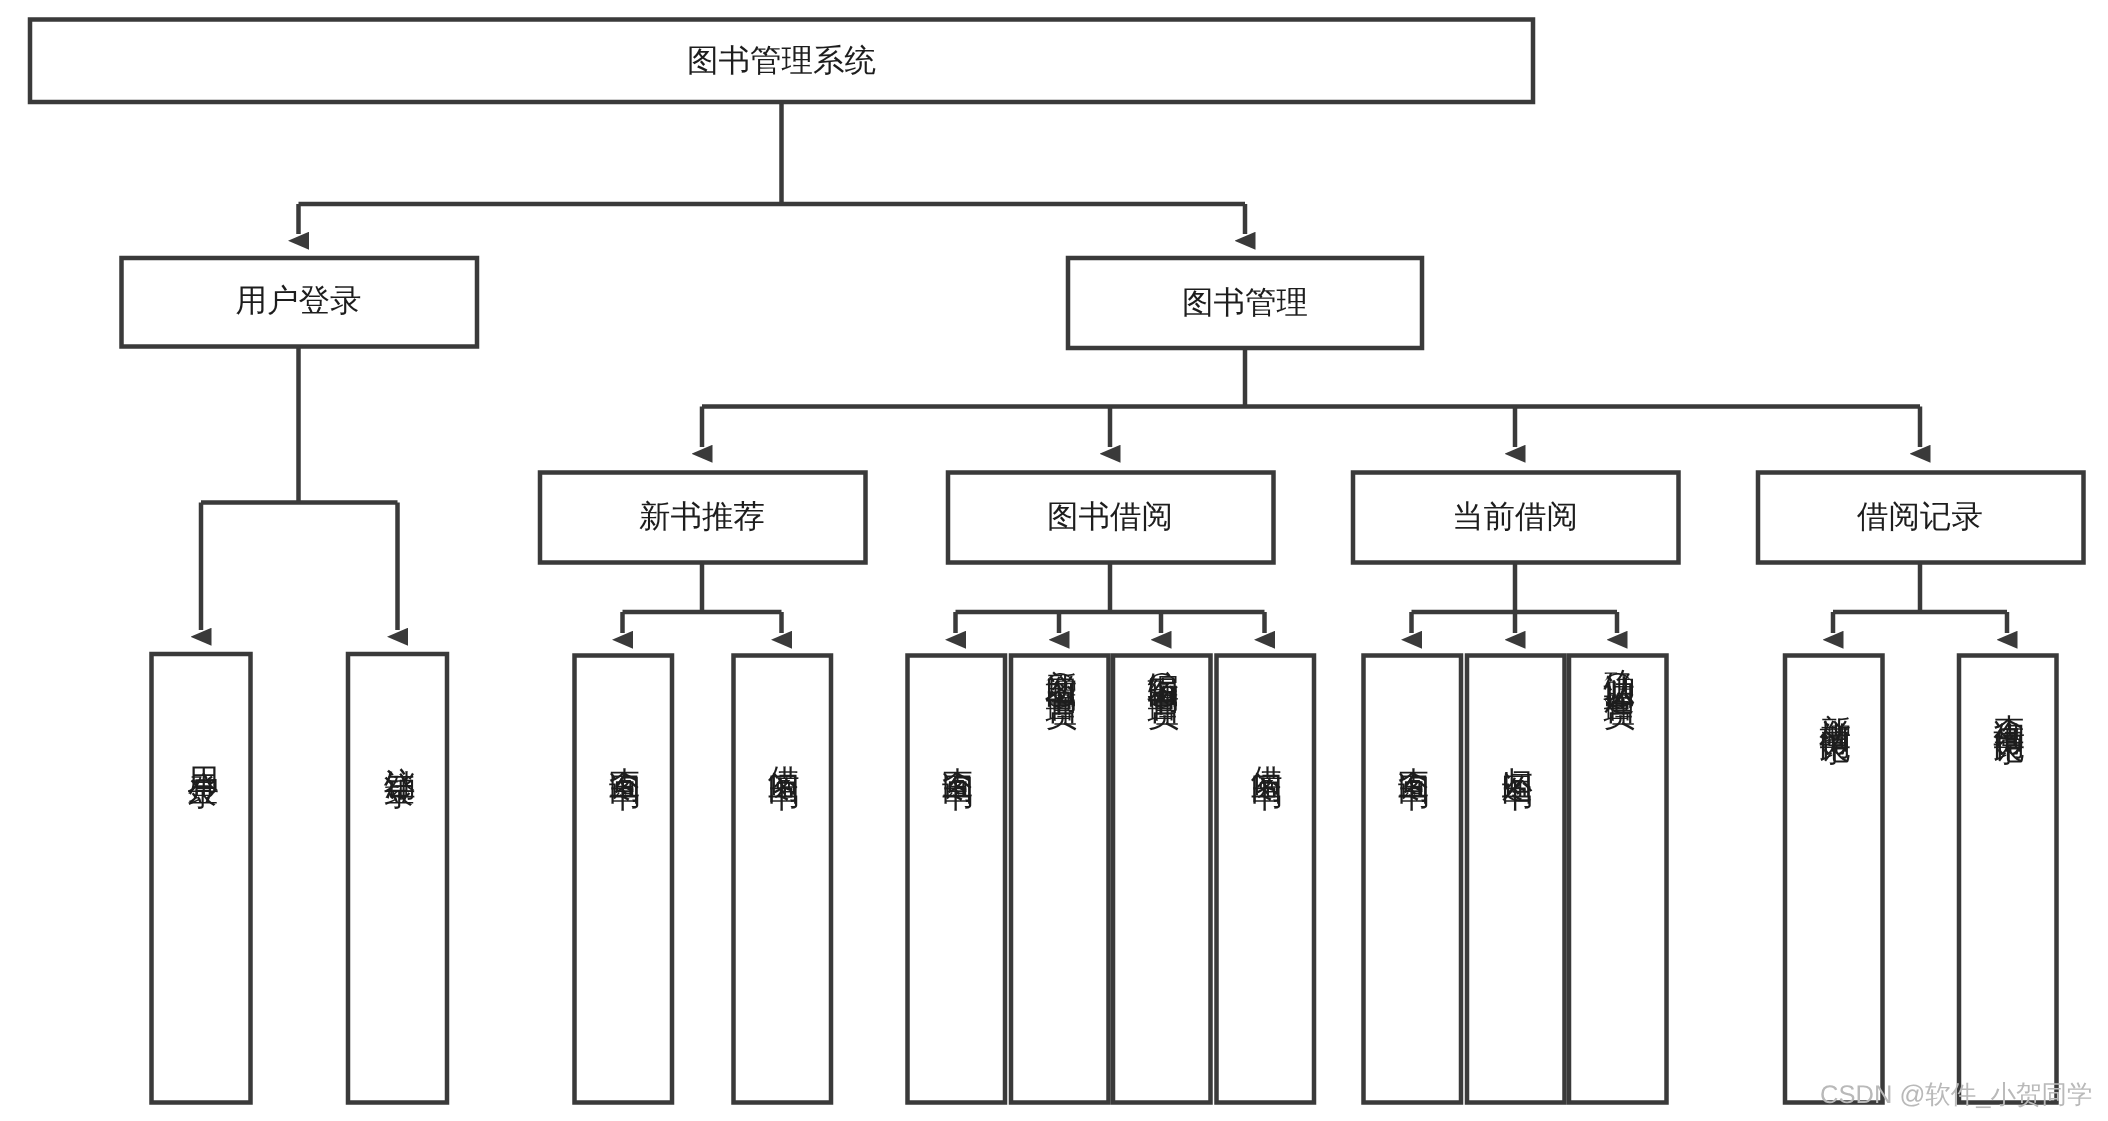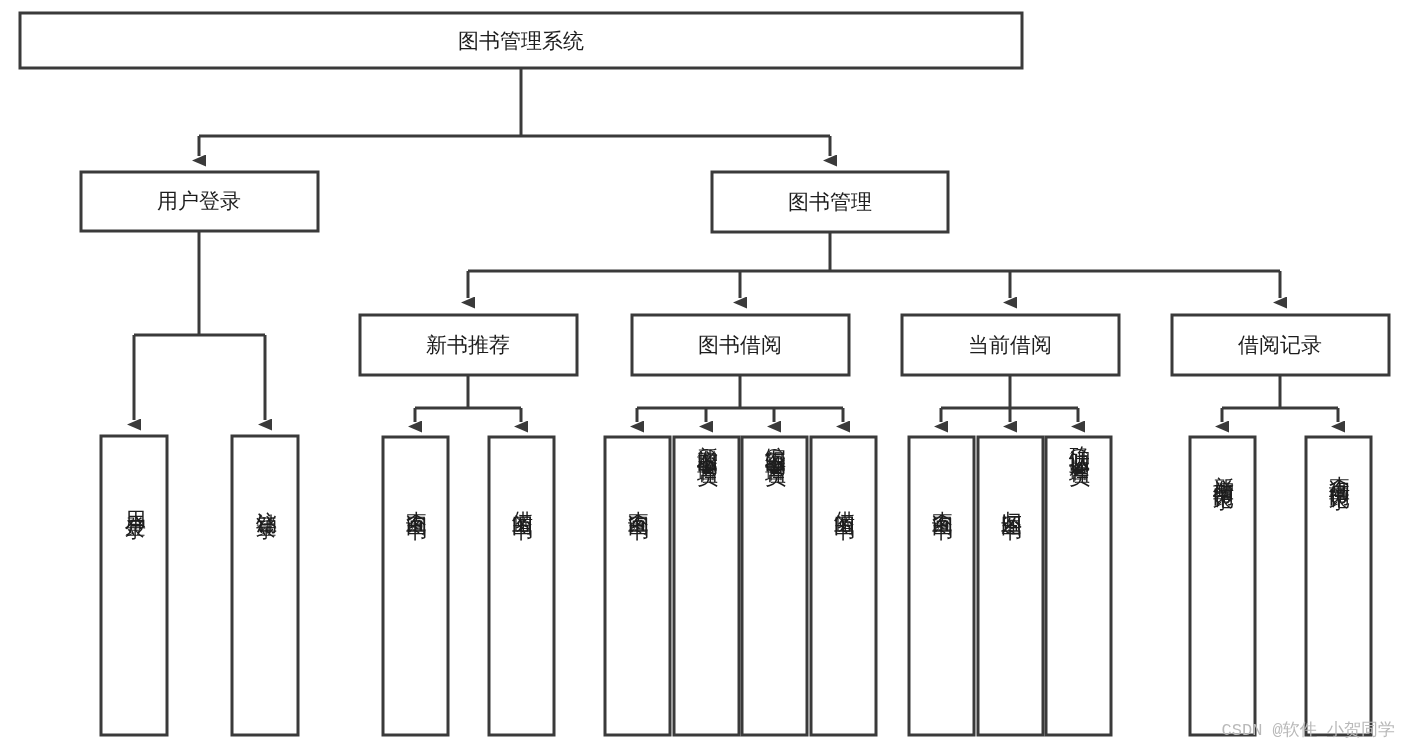--- a/index.html
+++ b/index.html
@@ -54,21 +54,21 @@
     writing-mode: vertical-rl;
     text-orientation: upright;
     letter-spacing: 3px;
     dominant-baseline: middle;
     text-anchor: middle;
   }
   .watermark {
     position: absolute;
     right: 10px;
     bottom: 6px;
-    font-family: Liberation Mono, monospace;
+    font-family: Liberation Sans, sans-serif;
     font-size: 17px;
     color: #b9b9b9;
     white-space: nowrap;
     user-select: none;
   }
 </style>
 </head>
 <body>
 
 <div id="diagram-root">

